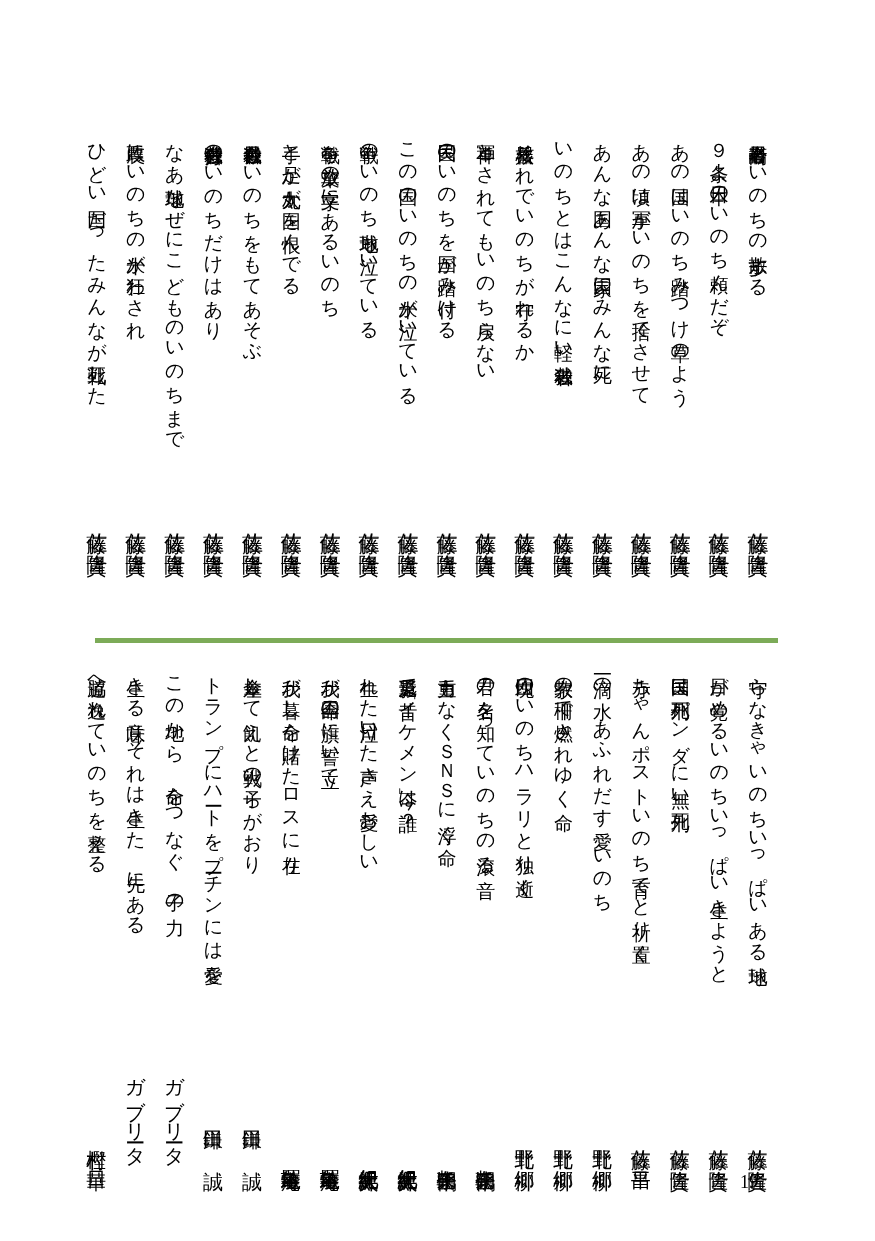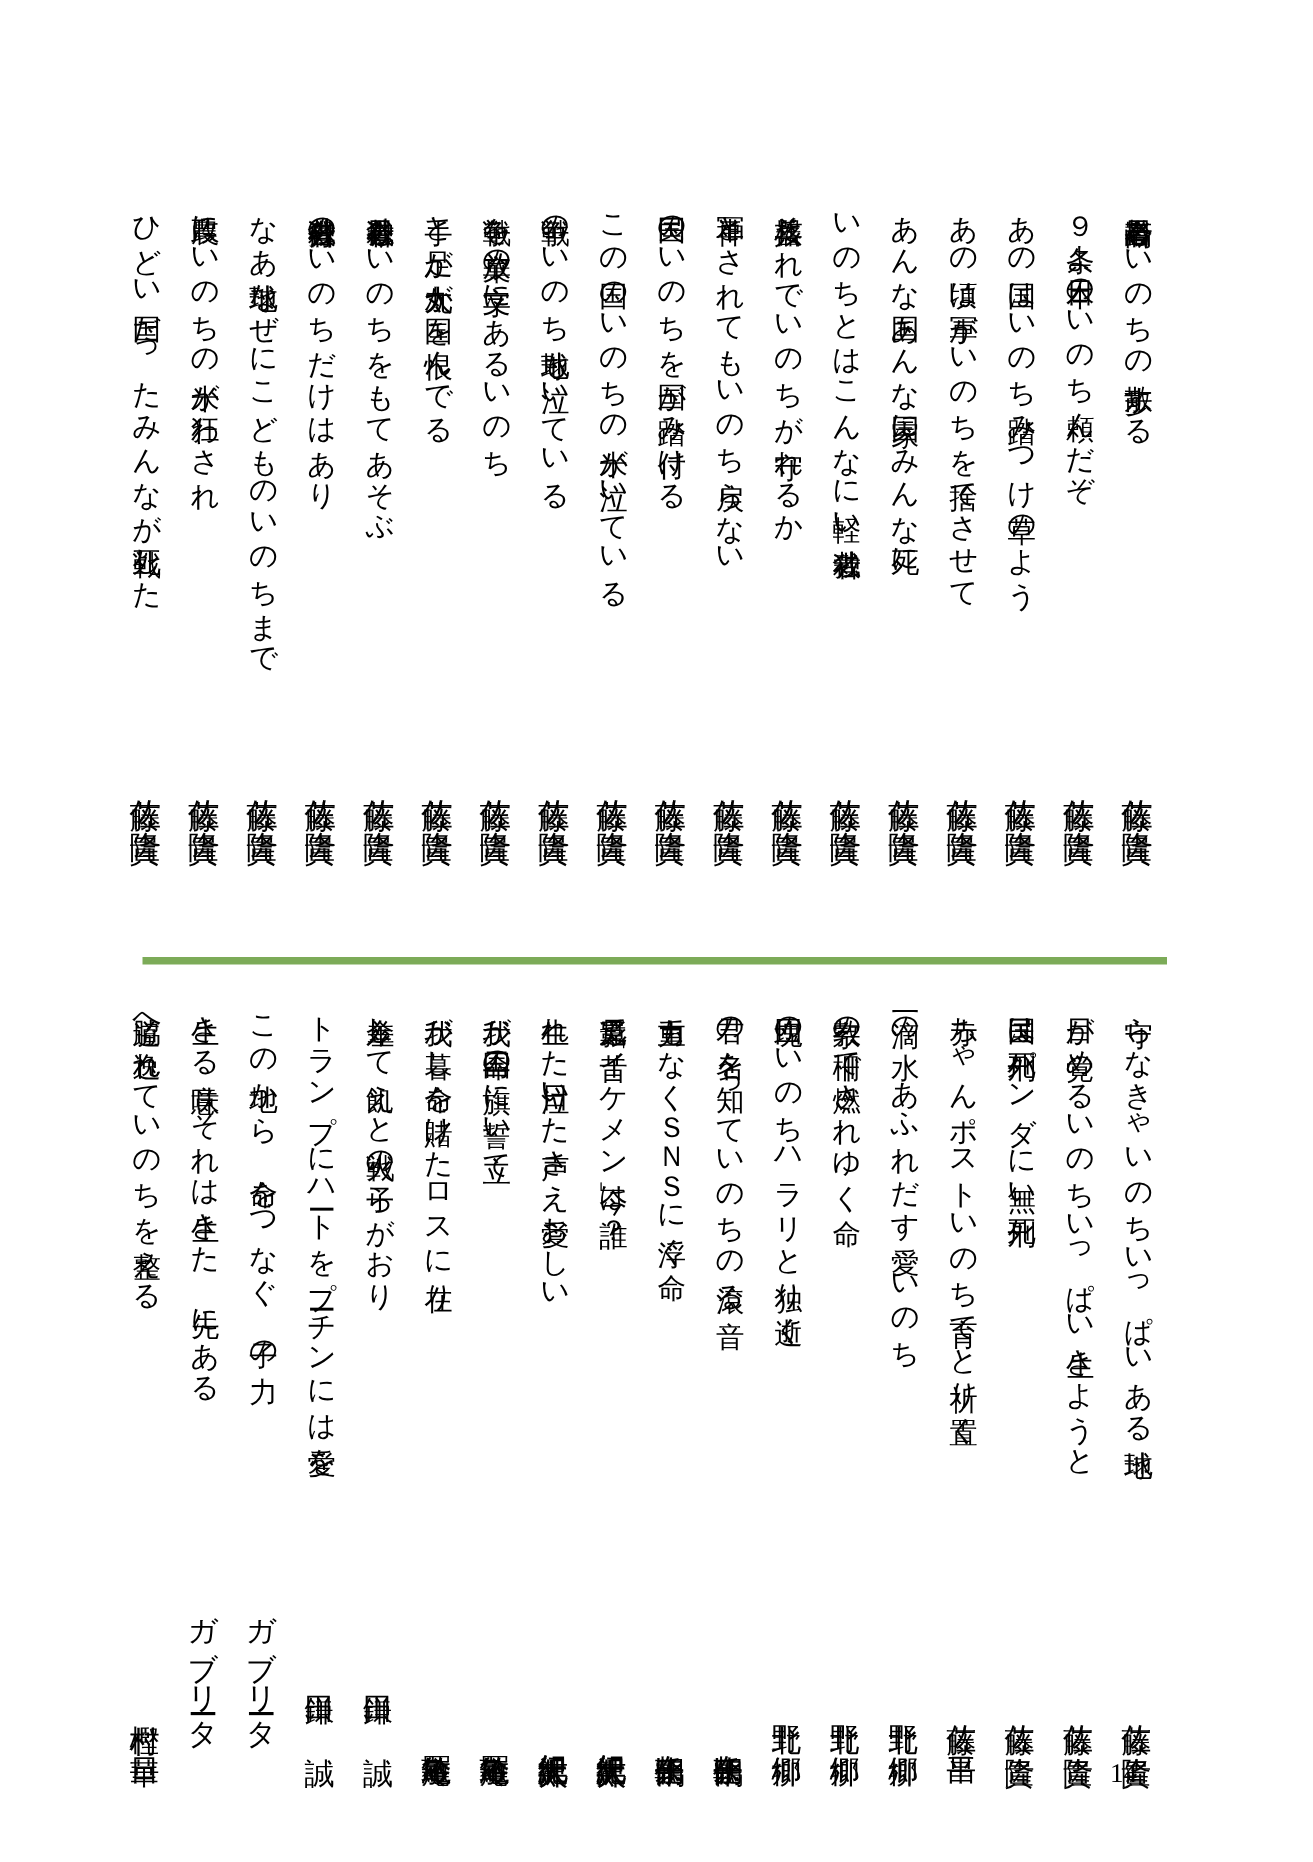--- a/index.html
+++ b/index.html
@@ -125,15 +125,15 @@
       <div class="vcol">紀伊沢紀井太</div>
       <div class="vcol">亀羅庵玲敏</div>
       <div class="vcol">亀羅庵玲敏</div>
       <div class="vcol">鎌田　　誠</div>
       <div class="vcol">鎌田　　誠</div>
       <div class="vcol">ガブリータ</div>
       <div class="vcol">ガブリータ</div>
       <div class="vcol">樫村　日華</div>
     </div>
 
-  <div id="page-number">14</div>
+  <div id="page-number">19</div>
 
 </div>
 
 </body></html>

